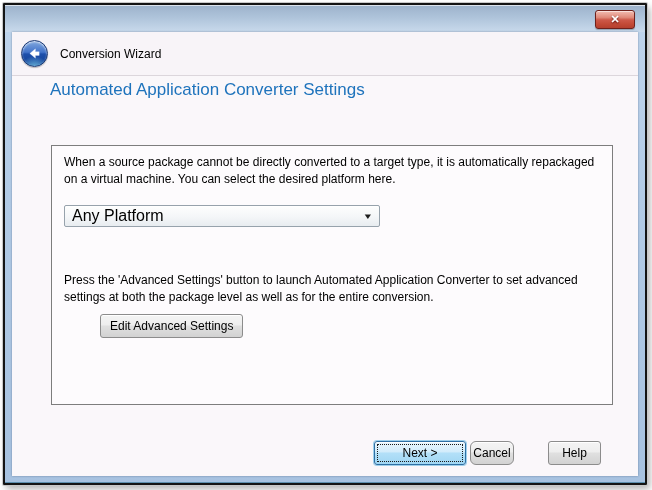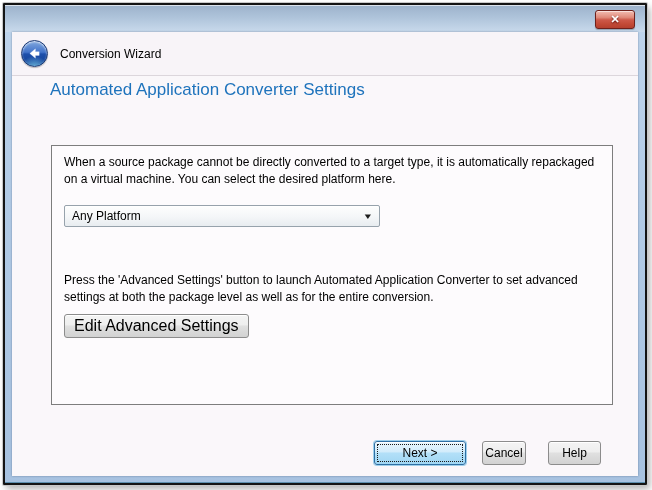--- a/index.html
+++ b/index.html
@@ -47,40 +47,40 @@
 
   .para{margin:0;font-size:12px;line-height:17px;color:#000;max-width:540px;}
 
   .platform-row{display:flex;align-items:center;margin-top:17px;}
   .platform-label{font-size:12px;color:#000;width:132px;flex:none;}
 
   .combo{width:316px;height:22px;border:1px solid #97a2ac;border-radius:2px;
     background:linear-gradient(180deg,#fefefe 0%,#f4f6f8 55%,#e8ecf0 100%);
     display:flex;align-items:center;padding:0 7px;cursor:default;
     box-shadow:inset 0 1px 0 #ffffff;}
-  .combo-value{font-size:12px;color:#000;}
+  .combo-value{font-size:16px;color:#000;}
   .combo-arrow{margin-left:auto;font-size:8px;color:#1d1d1d;transform:scaleX(1.35);}
 
   .para-advanced{margin-top:45px;}
 
-  .win-btn{height:24px;padding:0 9px;font-size:16px;color:#000;cursor:default;
+  .win-btn{height:24px;padding:0 9px;font-size:12px;color:#000;cursor:default;
     border:1px solid #8c8c8c;border-radius:3px;
     background:linear-gradient(180deg,#f4f4f4 0%,#eeeeee 45%,#e0e0e0 50%,#d2d2d2 100%);
-    box-shadow:inset 0 1px 0 #ffffff;font-family:inherit;}
+    box-shadow:inset 0 1px 0 #ffffff;font-family:inherit;margin-left:36px;}
   .advanced-btn{margin-top:8px;}
 
   .footer-btn{position:absolute;top:409px;height:24px;font-size:12px;color:#000;
     border:1px solid #8c8c8c;border-radius:3px;cursor:default;padding:0;
     background:linear-gradient(180deg,#f4f4f4 0%,#eeeeee 45%,#e0e0e0 50%,#d2d2d2 100%);
     box-shadow:inset 0 1px 0 #ffffff;font-family:inherit;}
   .btn-next{left:362px;width:92px;border:1px solid #2f6fa3;
     background:linear-gradient(180deg,#e9f6fd 0%,#d2ecfb 45%,#b3e0f8 50%,#a0d6f3 100%);
     box-shadow:0 0 0 1px #9fd0ec,inset 0 1px 0 rgba(255,255,255,.8);
     outline:1px dotted #1a1a1a;outline-offset:-4px;}
-  .btn-cancel{left:470px;width:44px;}
+  .btn-cancel{left:458px;width:44px;border-radius:6px;}
   .btn-help{left:536px;width:53px;}
 </style>
 </head>
 <body>
 
 <div class="window">
 
   <div class="titlebar">
     <button class="close-btn">✕</button>
   </div>

